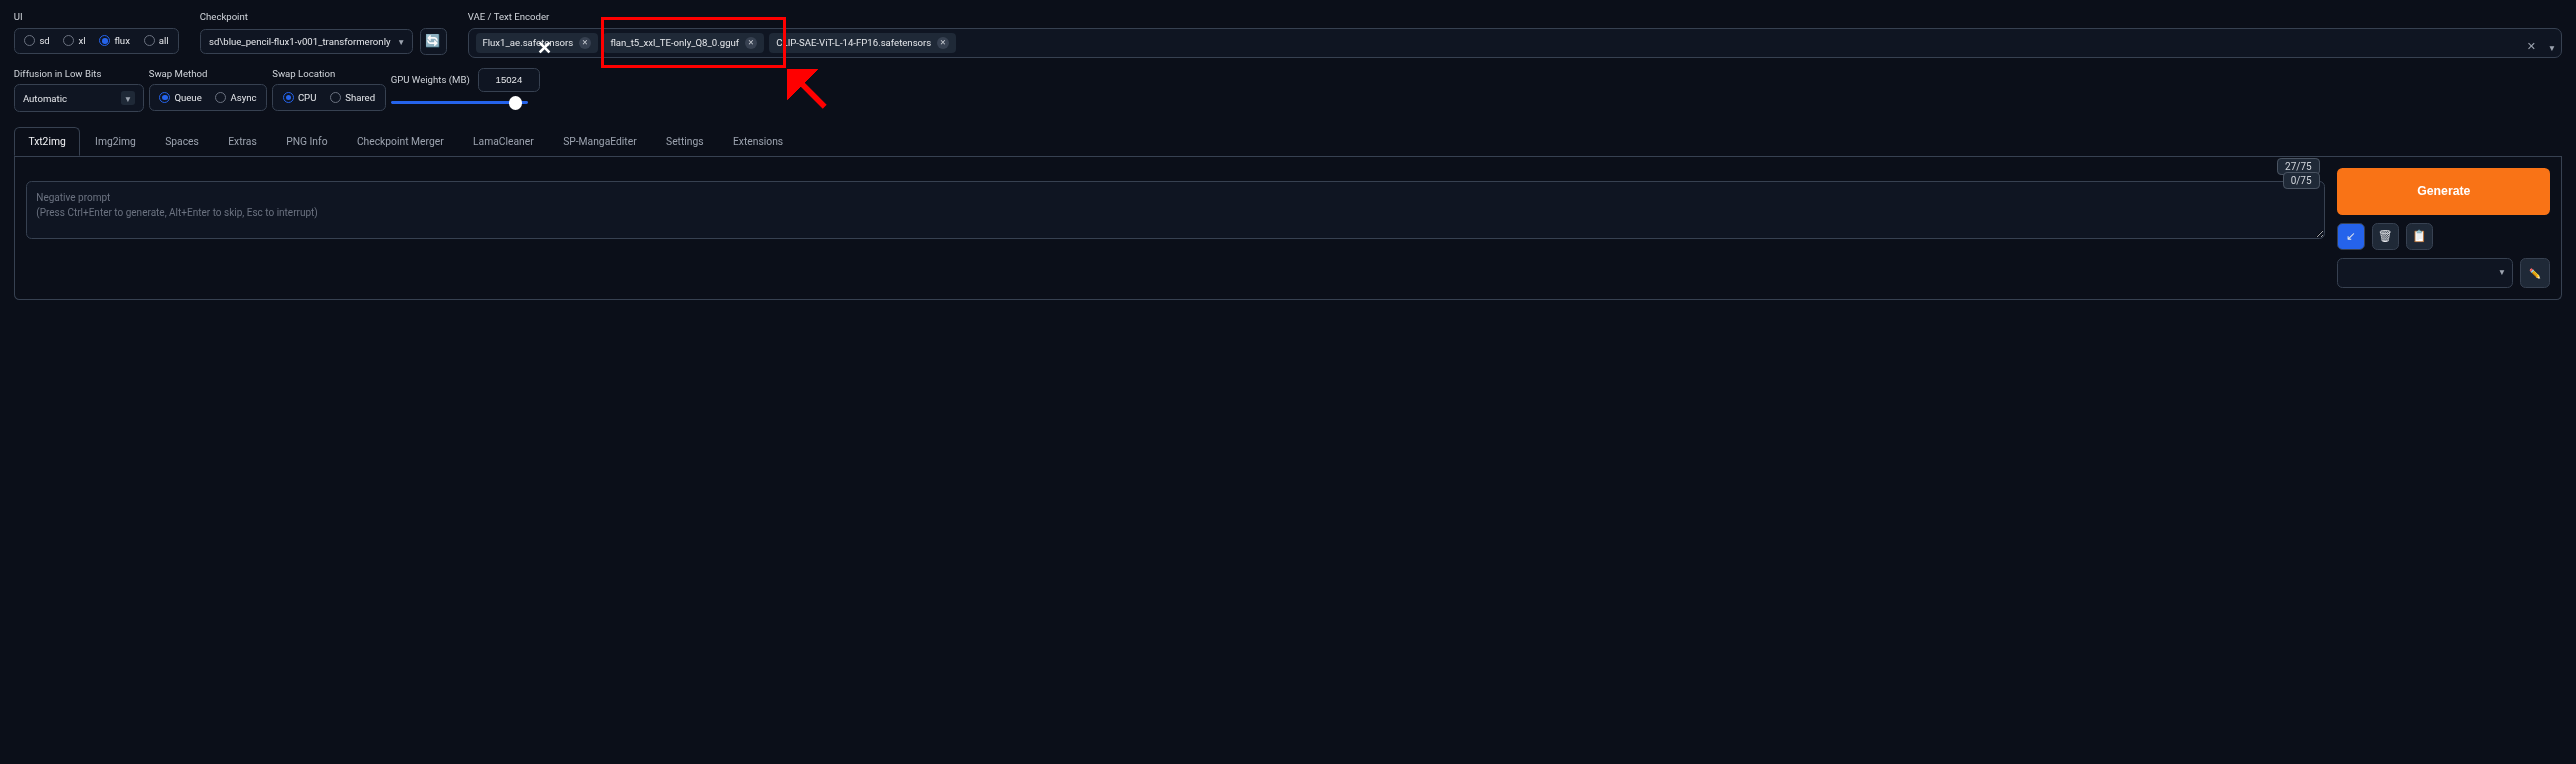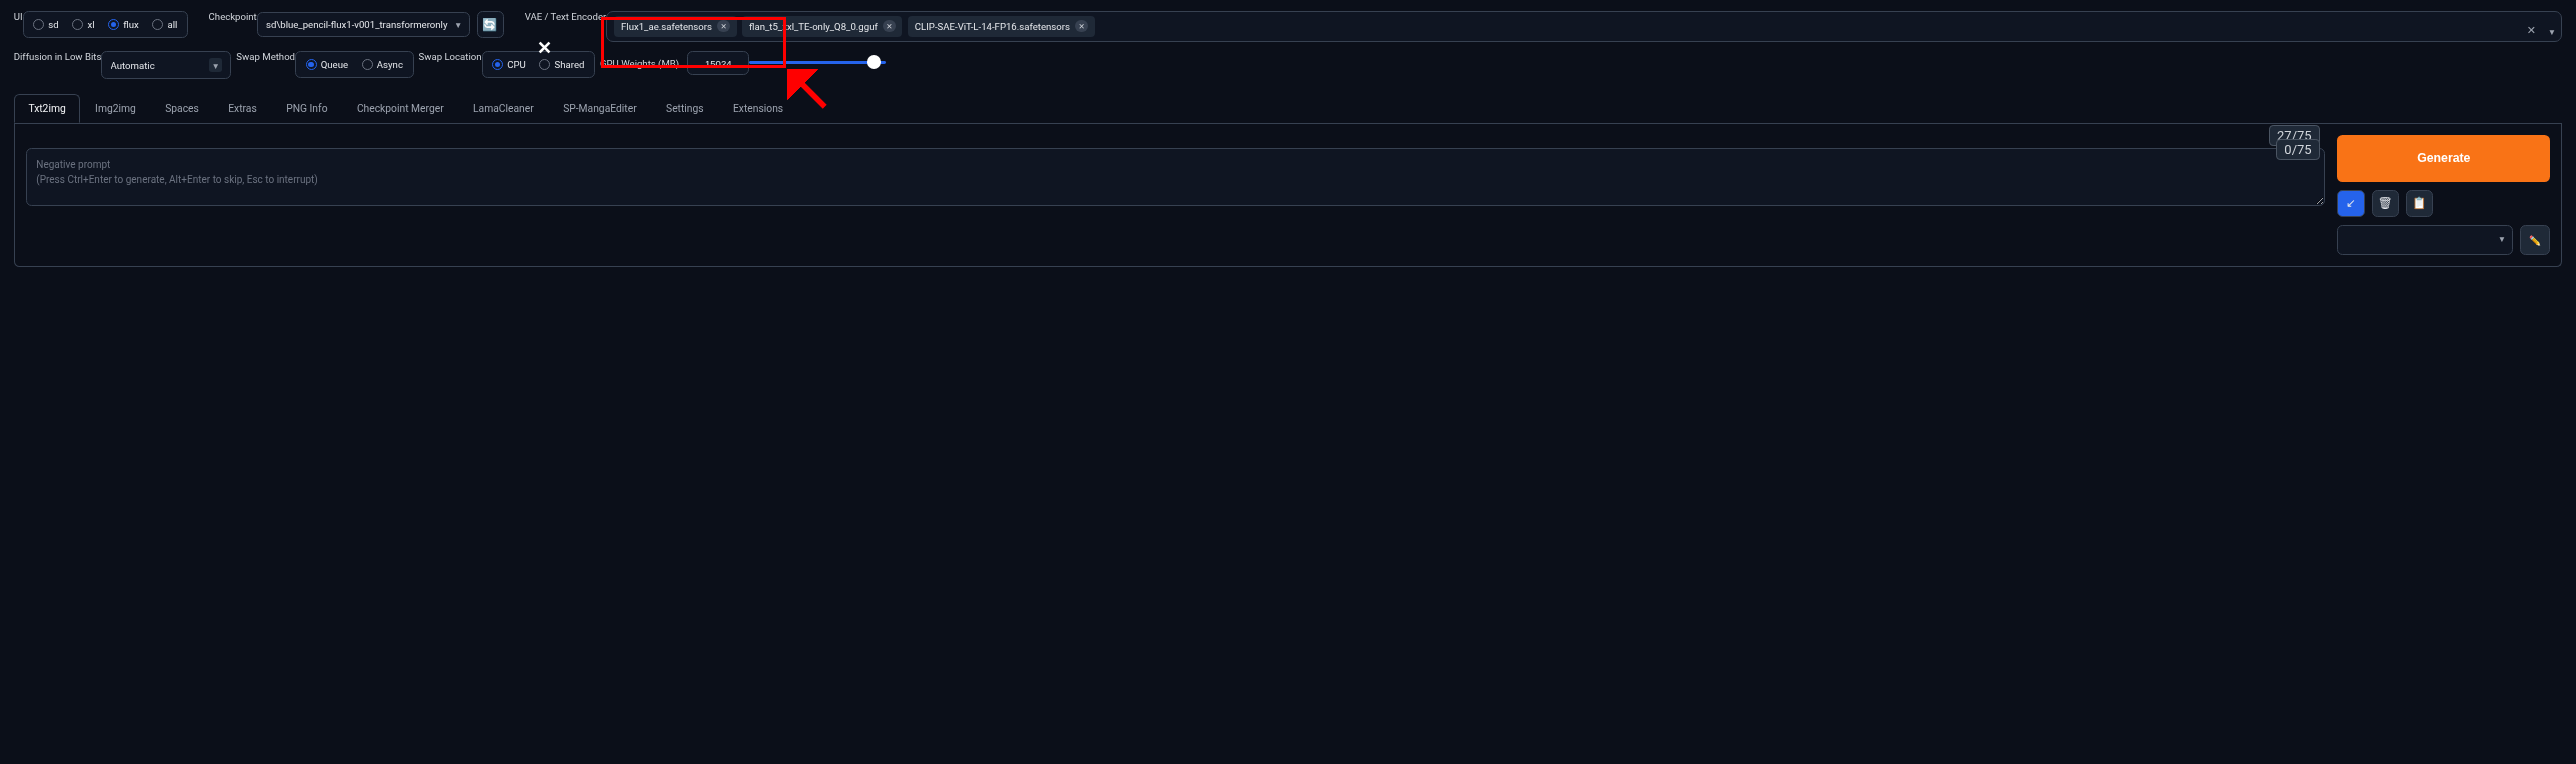--- a/index.html
+++ b/index.html
@@ -5,21 +5,21 @@
 * { box-sizing: border-box; margin: 0; padding: 0; }
 body {
   background: #0b0f19;
   color: #e5e7eb;
   font-family: -apple-system, BlinkMacSystemFont, "Segoe UI", Roboto, sans-serif;
   font-size: 9.6px;
   padding: 11px 13.7px;
   position: relative;
 }
 .row1 { display: flex; gap: 20.6px; align-items: flex-start; margin-bottom: 9.6px; }
-.section { display: flex; }
+.section { display: flex; flex-direction: column; }
 .section-label { color: #d1d5db; font-size: 9.6px; margin-bottom: 5.5px; }
 .radio-group {
   display: flex;
   gap: 5.5px;
   border: 0.7px solid #374151;
   border-radius: 5.5px;
   padding: 4.1px 5.5px;
   background: #0f1522;
 }
 .radio-item { display: flex; align-items: center; gap: 4.1px; padding: 2.7px 4.1px; cursor: pointer; }
@@ -57,21 +57,21 @@
   display: flex; align-items: center; justify-content: center;
   color: #d1d5db; font-size: 7.5px; cursor: pointer;
 }
 .clear-x { color: #9ca3af; font-size: 11px; margin-left: auto; cursor: pointer; padding: 0 2.7px; }
 .row2 { display: flex; gap: 5px; align-items: flex-start; margin-bottom: 15px; }
 .small-dropdown {
   display: flex; align-items: center;
   border: 0.7px solid #374151; border-radius: 5.5px;
   background: #0f1522; padding: 6.2px 8.2px; min-width: 130px;
 }
-.gpu-section { display: flex; flex-direction: row; }
+.gpu-section { display: flex; flex-direction: column; }
 .gpu-row { display: flex; align-items: center; gap: 8.2px; }
 .gpu-label { color: #d1d5db; }
 .gpu-input {
   background: #0f1522; border: 0.7px solid #374151; border-radius: 5.5px;
   padding: 5.5px 9.6px; color: #e5e7eb; width: 62px; text-align: center; font-size: 9.6px;
 }
 .slider-track {
   width: 137px; height: 2.7px; background: #2563eb; border-radius: 1.4px;
   position: relative; margin-top: 9.6px;
 }
@@ -96,21 +96,21 @@
 .prompt-box {
   width: 100%; background: #0f1522; border: 0.7px solid #374151;
   border-radius: 5.5px; padding: 8.2px 9.6px; color: #e5e7eb;
   font-family: inherit; font-size: 10px; resize: vertical;
   min-height: 58px; line-height: 1.5;
 }
 .prompt-box::placeholder { color: #6b7280; }
 .token-badge {
   position: absolute; right: 5.5px; top: -9.6px;
   background: #1f2937; border: 0.7px solid #4b5563; border-radius: 4.1px;
-  padding: 2.1px 6.9px; color: #d1d5db; font-size: 13px;
+  padding: 2.1px 6.9px; color: #d1d5db; font-size: 10px;
 }
 .neg-wrapper { position: relative; margin-top: 13.7px; }
 .side-col { width: 213px; display: flex; flex-direction: column; gap: 8.2px; }
 .generate-btn {
   background: #f97316; color: #fff; border: none; border-radius: 5.5px;
   padding: 16.5px 0; font-size: 12.3px; font-weight: 700; cursor: pointer;
 }
 .icon-row { display: flex; gap: 6.9px; }
 .icon-btn {
   width: 27.4px; height: 27.4px; background: #1f2937; border: 0.7px solid #374151;

